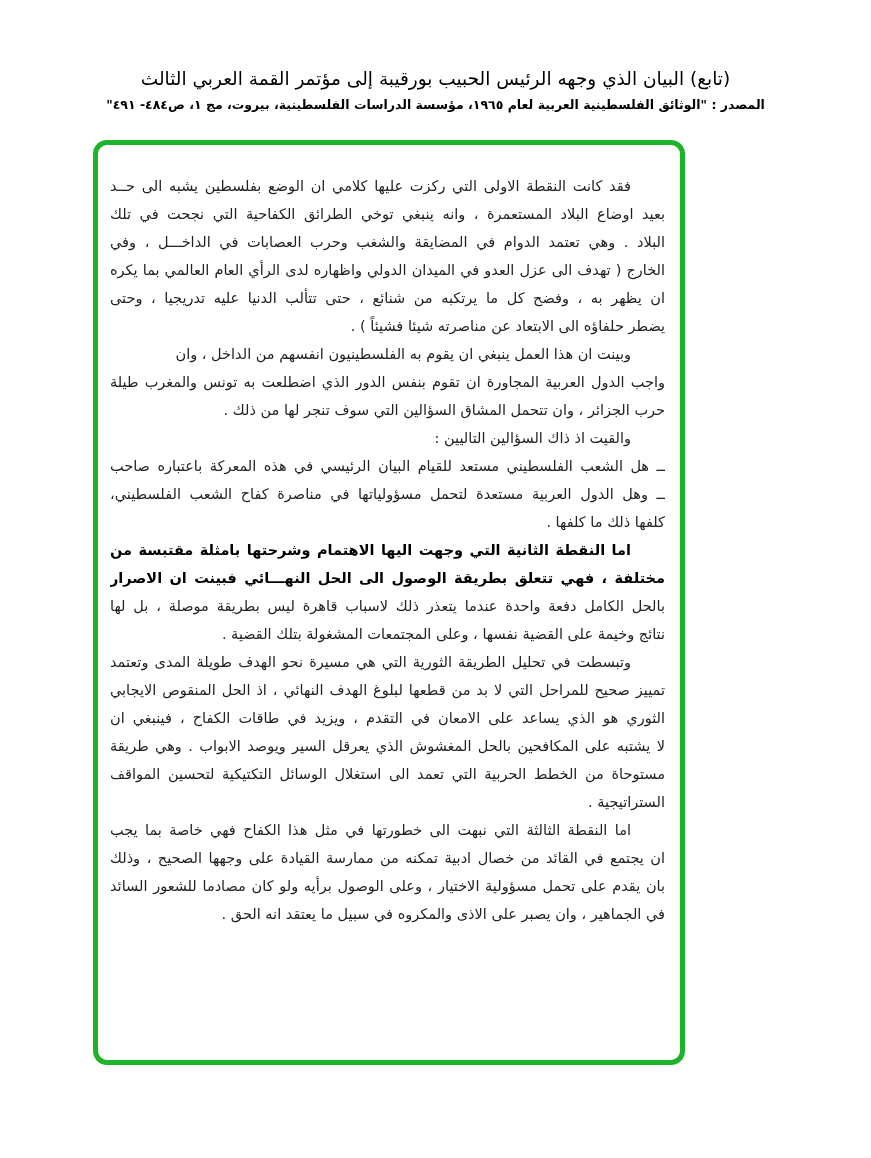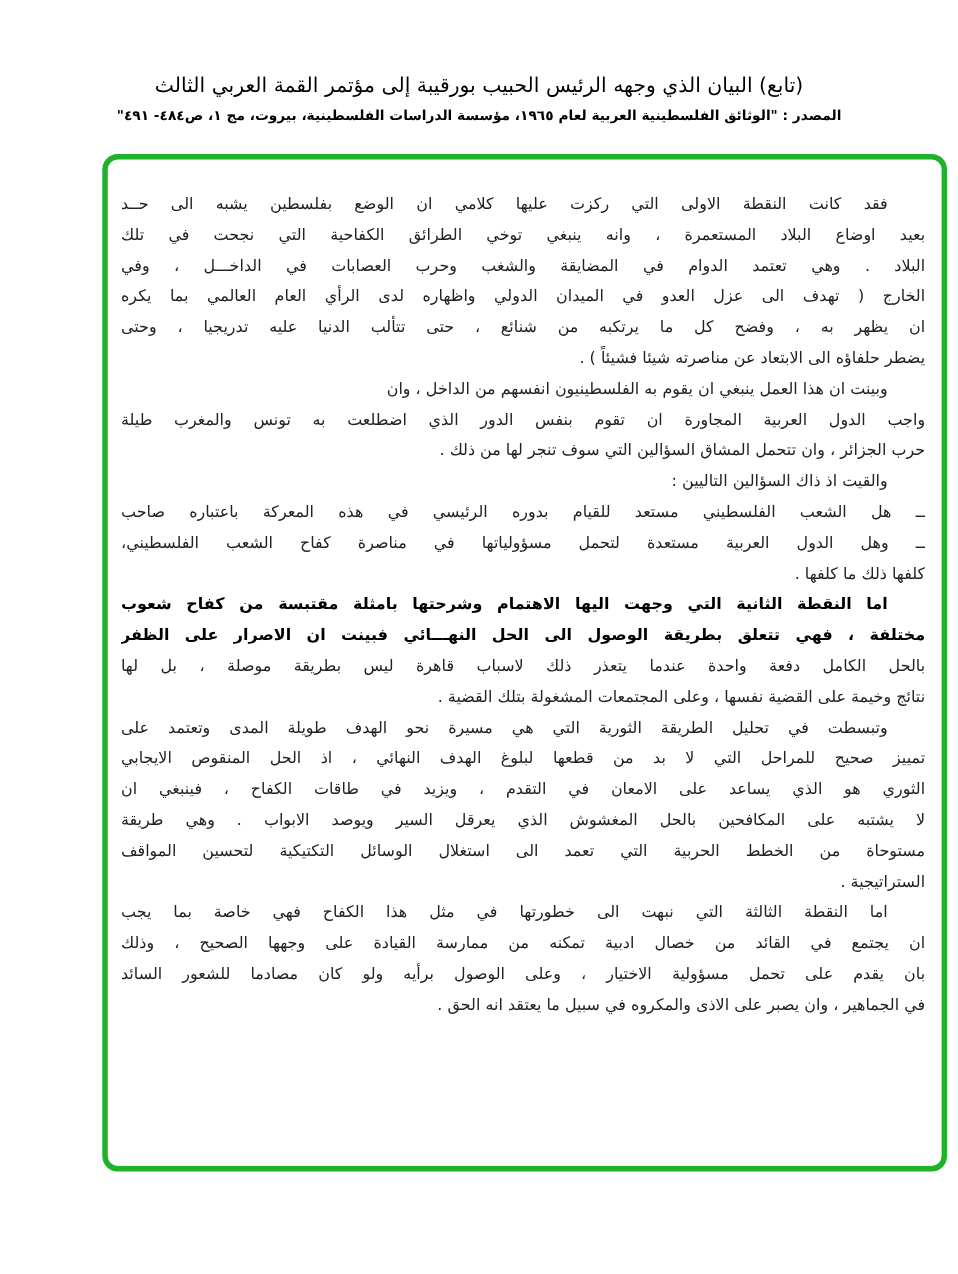--- a/index.html
+++ b/index.html
@@ -25,21 +25,21 @@
   }
   .source {
     font-size: 12.5px;
     font-weight: bold;
     margin-top: 5px;
     color: #000;
   }
   .green-box {
     position: absolute;
     left: 93px; top: 140px;
-    width: 768px; height: 925px;
+    width: 592px; height: 925px;
     border: 5px solid #a3a3a3;
     border-radius: 14px;
     box-sizing: border-box;
     background: #fff;
   }
   .text-block {
     position: absolute;
     top: 27px; left: 12px; right: 15px;
     direction: rtl;
   }
@@ -73,21 +73,21 @@
       <div class="line j ind">فقد كانت النقطة الاولى التي ركزت عليها كلامي ان الوضع بفلسطين يشبه الى حــد</div>
       <div class="line j">بعيد اوضاع البلاد المستعمرة ، وانه ينبغي توخي الطرائق الكفاحية التي نجحت في تلك</div>
       <div class="line j">البلاد . وهي تعتمد الدوام في المضايقة والشغب وحرب العصابات في الداخـــل ، وفي</div>
       <div class="line j">الخارج ( تهدف الى عزل العدو في الميدان الدولي واظهاره لدى الرأي العام العالمي بما يكره</div>
       <div class="line j">ان يظهر به ، وفضح كل ما يرتكبه من شنائع ، حتى تتألب الدنيا عليه تدريجيا ، وحتى</div>
       <div class="line">يضطر حلفاؤه الى الابتعاد عن مناصرته شيئا فشيئاً ) .</div>
       <div class="line ind">وبينت ان هذا العمل ينبغي ان يقوم به الفلسطينيون انفسهم من الداخل ، وان</div>
       <div class="line j">واجب الدول العربية المجاورة ان تقوم بنفس الدور الذي اضطلعت به تونس والمغرب طيلة</div>
       <div class="line">حرب الجزائر ، وان تتحمل المشاق السؤالين التي سوف تنجر لها من ذلك .</div>
       <div class="line ind">والقيت اذ ذاك السؤالين التاليين :</div>
-      <div class="line j">ــ هل الشعب الفلسطيني مستعد للقيام بدوره الرئيسي في هذه المعركة باعتباره صاحب</div>
+      <div class="line j">ــ هل الشعب الفلسطيني مستعد للقيام البيان الرئيسي في هذه المعركة باعتباره صاحب</div>
       <div class="line j">ــ وهل الدول العربية مستعدة لتحمل مسؤولياتها في مناصرة كفاح الشعب الفلسطيني،</div>
       <div class="line">كلفها ذلك ما كلفها .</div>
       <div class="line j ind b">اما النقطة الثانية التي وجهت اليها الاهتمام وشرحتها بامثلة مقتبسة من كفاح شعوب</div>
       <div class="line j b">مختلفة ، فهي تتعلق بطريقة الوصول الى الحل النهـــائي فبينت ان الاصرار على الظفر</div>
       <div class="line j">بالحل الكامل دفعة واحدة عندما يتعذر ذلك لاسباب قاهرة ليس بطريقة موصلة ، بل لها</div>
       <div class="line">نتائج وخيمة على القضية نفسها ، وعلى المجتمعات المشغولة بتلك القضية .</div>
       <div class="line j ind">وتبسطت في تحليل الطريقة الثورية التي هي مسيرة نحو الهدف طويلة المدى وتعتمد على</div>
       <div class="line j">تمييز صحيح للمراحل التي لا بد من قطعها لبلوغ الهدف النهائي ، اذ الحل المنقوص الايجابي</div>
       <div class="line j">الثوري هو الذي يساعد على الامعان في التقدم ، ويزيد في طاقات الكفاح ، فينبغي ان</div>
       <div class="line j">لا يشتبه على المكافحين بالحل المغشوش الذي يعرقل السير ويوصد الابواب . وهي طريقة</div>

